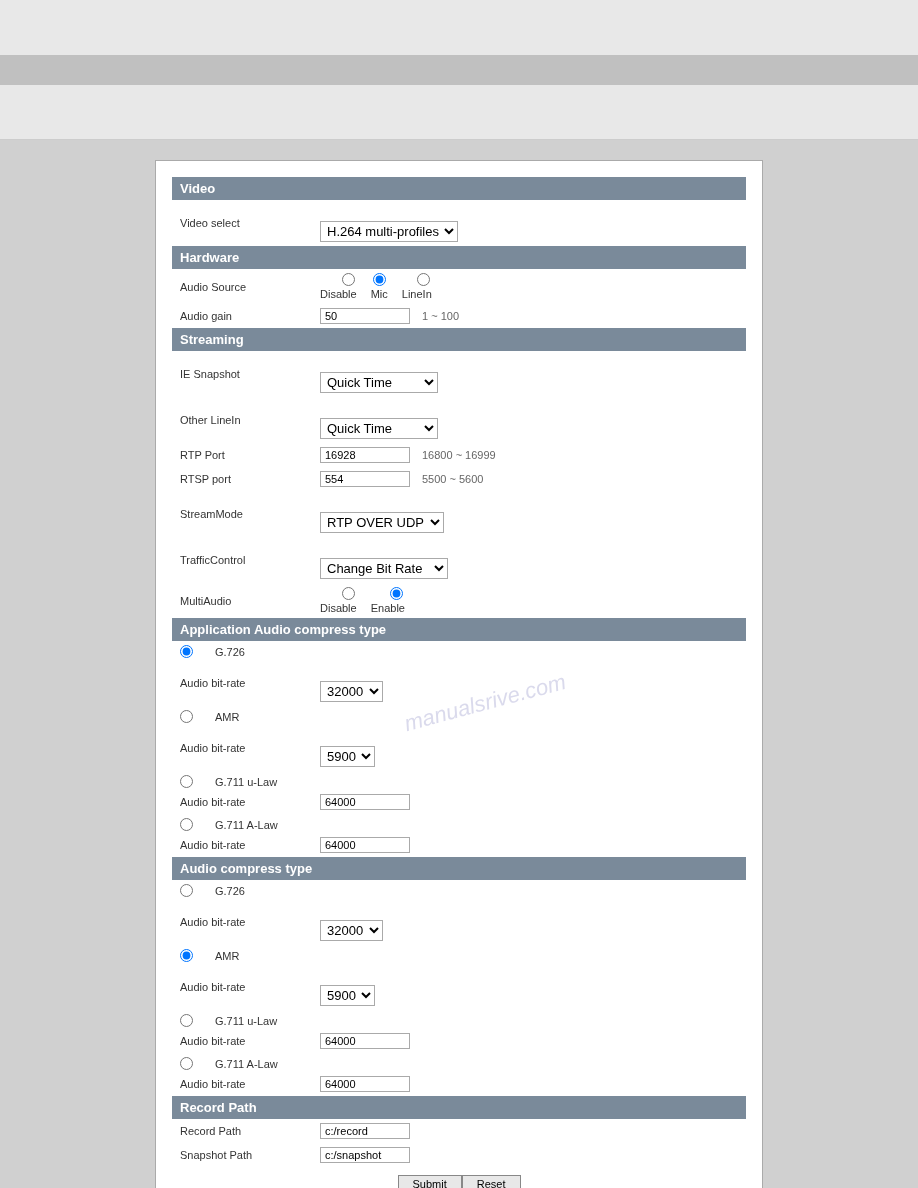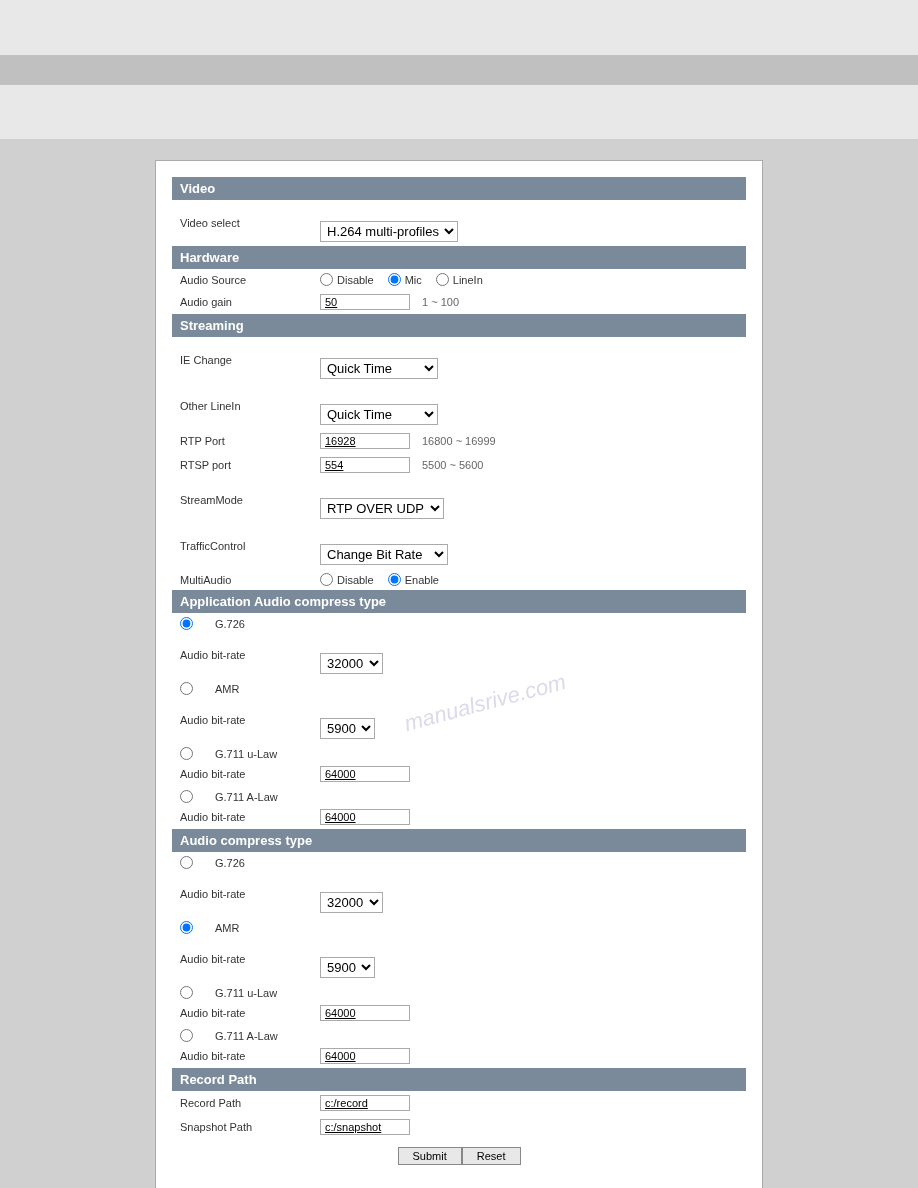--- a/index.html
+++ b/index.html
@@ -74,31 +74,31 @@
       padding: 1px 2px;
       border: 1px solid #aaa;
       background: #fff;
       margin-top: 17px;
     }
     input[type="text"], input[type="number"] {
       font-size: 11px;
       padding: 1px 4px;
       border: 1px solid #aaa;
       width: 90px;
-      text-decoration: underline;
     }
     input[type="radio"] {
       margin-right: 2px;
     }
     .radio-label {
       font-size: 11px;
       margin-right: 8px;
       display: flex;
       align-items: flex-end;
       gap: 2px;
+      flex-direction: column;
     }
     .subsection-label {
       padding: 4px 8px 2px 8px;
       font-size: 11px;
       display: flex;
       align-items: center;
       gap: 20px;
     }
     .bottom-buttons {
       display: flex;
@@ -179,21 +179,21 @@
       <div class="form-row">
         <div class="label">Audio gain</div>
         <div class="controls">
           <input type="text" value="50" style="">
           <span class="hint">1 ~ 100</span>
         </div>
       </div>
 
       <div class="section-header">Streaming</div>
       <div class="form-row">
-        <div class="label">IE Change</div>
+        <div class="label">IE Snapshot</div>
         <div class="controls">
           <select>
             <option>Quick Time</option>
             <option>Windows Media</option>
             <option>Real Player</option>
           </select>
         </div>
       </div>
       <div class="form-row">
         <div class="label">Other LineIn</div>

